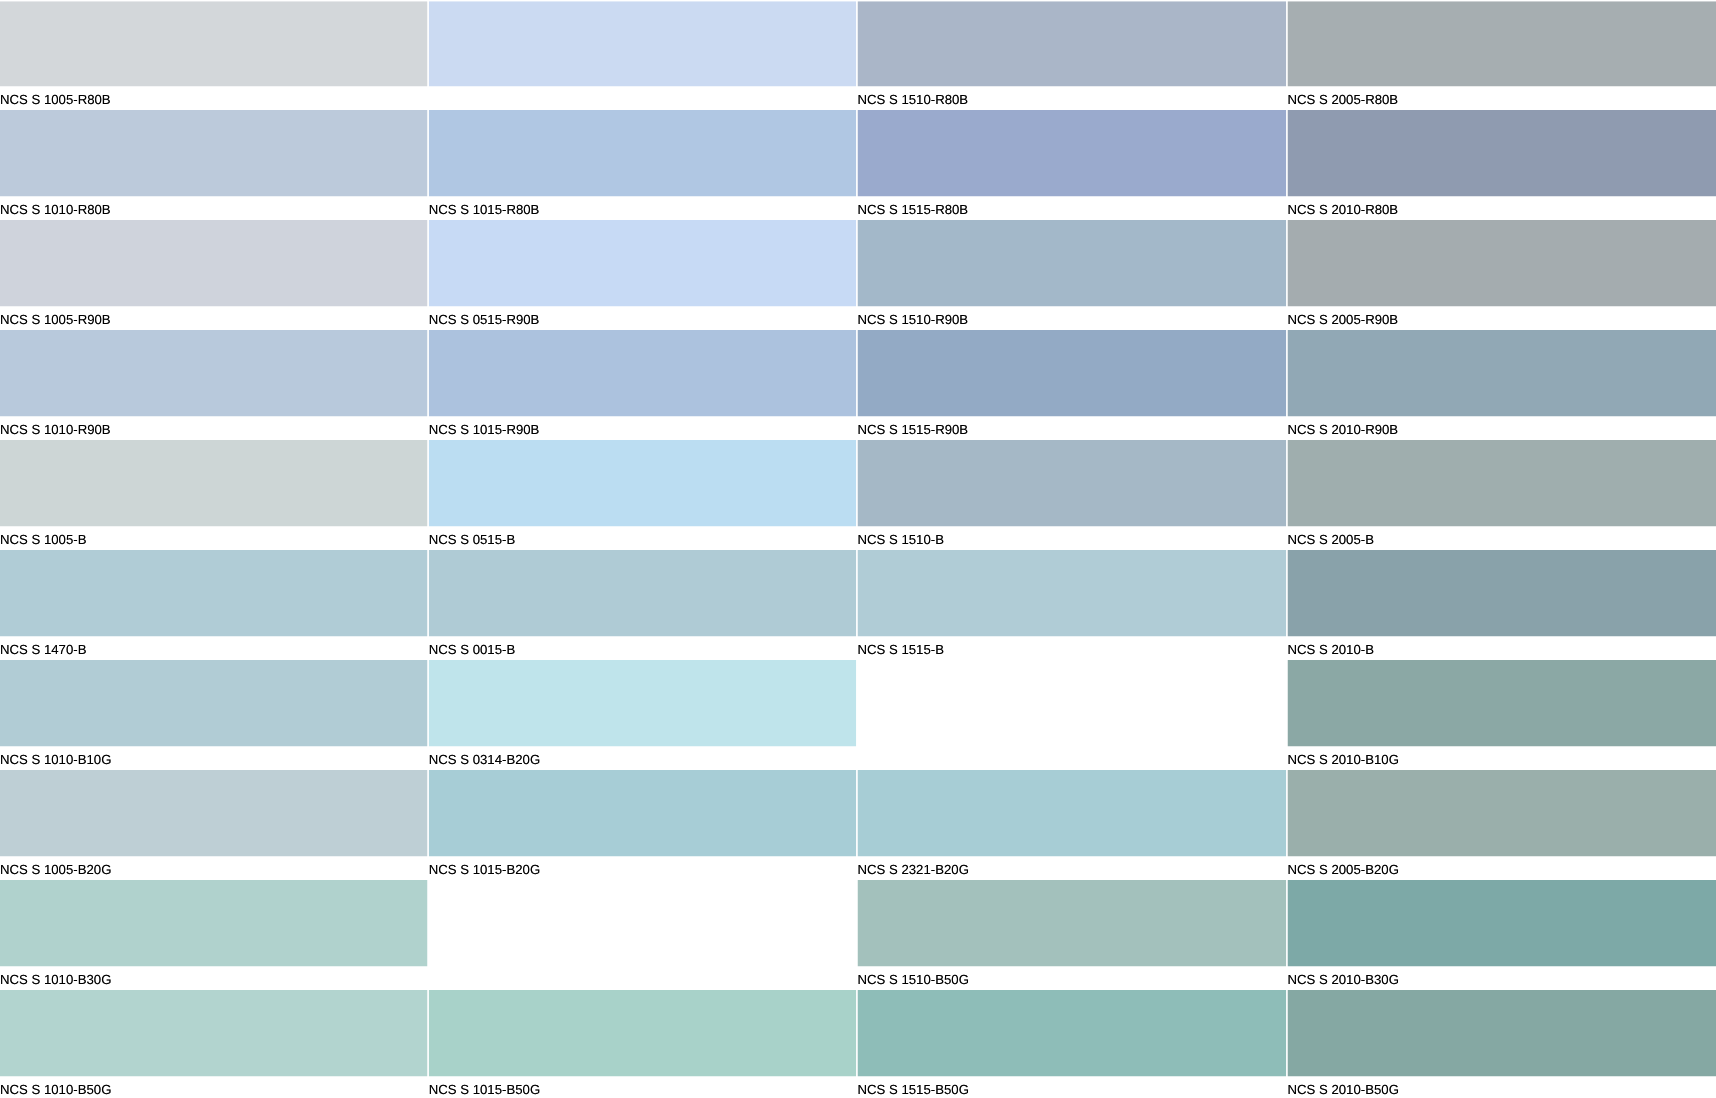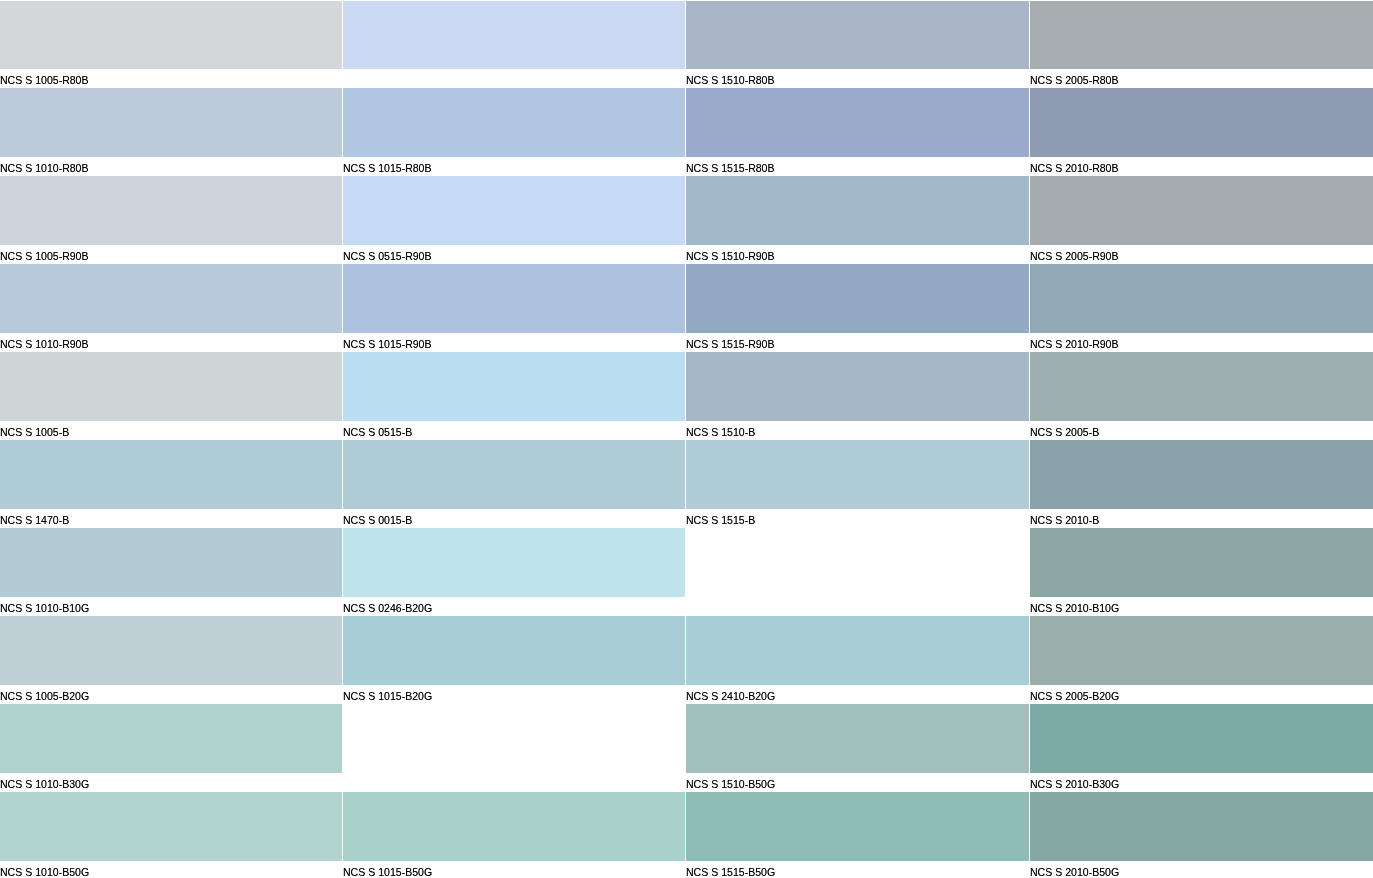--- a/index.html
+++ b/index.html
@@ -108,37 +108,37 @@
   <div class="cell" style="left:1030px;top:440px;width:343px">
    <div class="chip" style="height: 69px; background-color: rgb(137, 162, 170);"></div>
    <div class="cap">NCS S 2010-B</div>
   </div>
   <div class="cell" style="left:0px;top:528px;width:342px">
    <div class="chip" style="height: 69px; background-color: rgb(177, 204, 213);"></div>
    <div class="cap">NCS S 1010-B10G</div>
   </div>
   <div class="cell" style="left:343px;top:528px;width:342px">
    <div class="chip" style="height: 69px; background-color: rgb(191, 228, 235);"></div>
-   <div class="cap">NCS S 0246-B20G</div>
+   <div class="cap">NCS S 0314-B20G</div>
   </div>
   <div class="cell" style="left:1030px;top:528px;width:343px">
    <div class="chip" style="height: 69px; background-color: rgb(139, 168, 165);"></div>
    <div class="cap">NCS S 2010-B10G</div>
   </div>
   <div class="cell" style="left:0px;top:616px;width:342px">
    <div class="chip" style="height: 69px; background-color: rgb(190, 207, 213);"></div>
    <div class="cap">NCS S 1005-B20G</div>
   </div>
   <div class="cell" style="left:343px;top:616px;width:342px">
    <div class="chip" style="height: 69px; background-color: rgb(167, 205, 214);"></div>
    <div class="cap">NCS S 1015-B20G</div>
   </div>
   <div class="cell" style="left:686px;top:616px;width:343px">
    <div class="chip" style="height: 69px; background-color: rgb(167, 205, 213);"></div>
-   <div class="cap">NCS S 2410-B20G</div>
+   <div class="cap">NCS S 2321-B20G</div>
   </div>
   <div class="cell" style="left:1030px;top:616px;width:343px">
    <div class="chip" style="height: 69px; background-color: rgb(154, 175, 171);"></div>
    <div class="cap">NCS S 2005-B20G</div>
   </div>
   <div class="cell" style="left:0px;top:704px;width:342px">
    <div class="chip" style="height: 69px; background-color: rgb(176, 210, 205);"></div>
    <div class="cap">NCS S 1010-B30G</div>
   </div>
   <div class="cell" style="left:686px;top:704px;width:343px">

